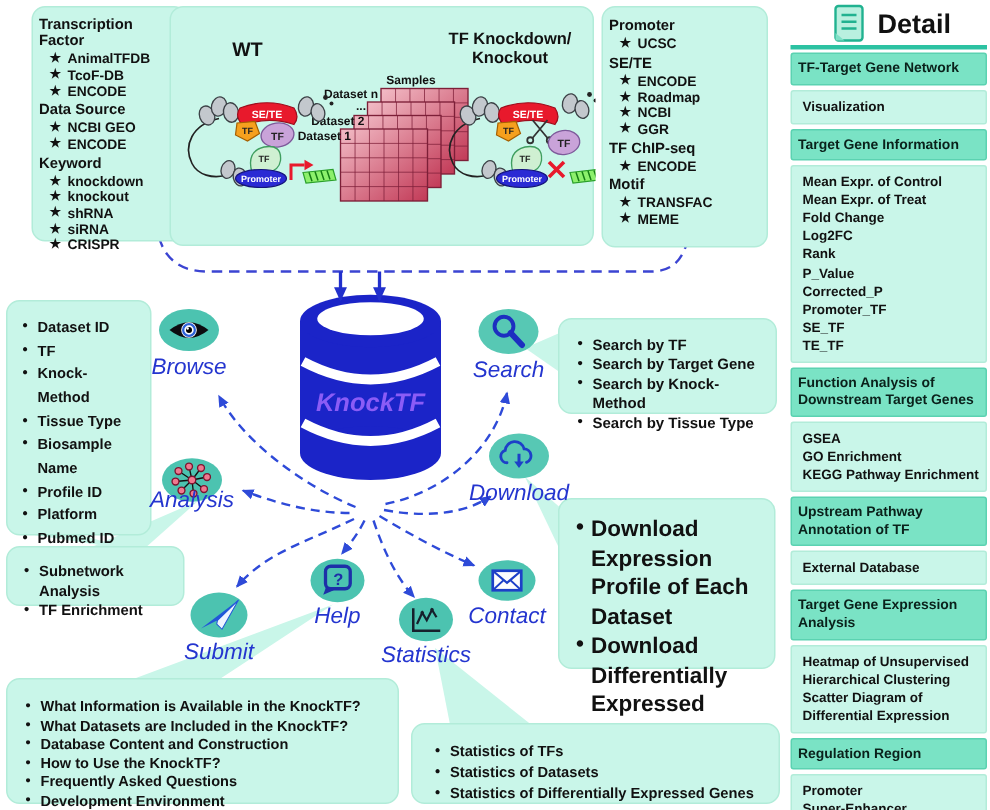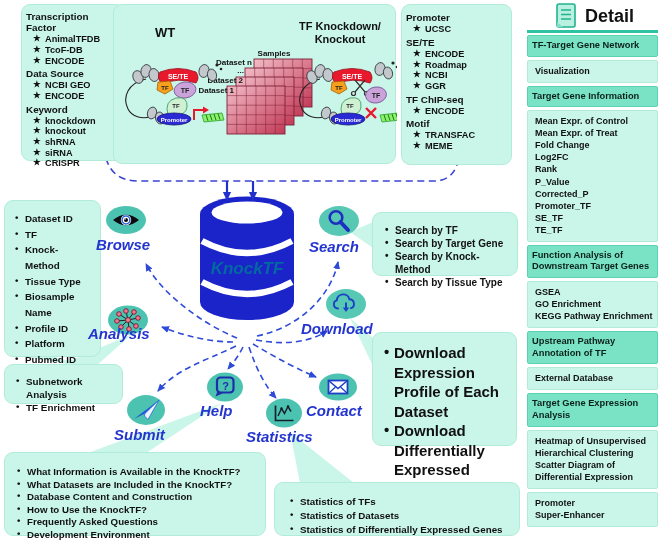--- a/index.html
+++ b/index.html
@@ -3,22 +3,22 @@
 <meta charset="utf-8">
 <style>
   html,body{margin:0;padding:0;background:#fff;}
   #stage{position:relative;width:660px;height:540px;background:#ffffff;
          font-family:"Liberation Sans",sans-serif;overflow:hidden;color:#111;}
 
   .box{position:absolute;background:#c9f6e9;border:1px solid #b2ecd9;border-radius:9px;
        box-sizing:border-box;z-index:1;}
   .overlay{position:absolute;left:0;top:0;z-index:0;pointer-events:none;}
   .icon{position:absolute;z-index:2;}
-  .flabel{position:absolute;z-index:3;color:#2435cf;font-weight:bold;font-style:italic;
-          font-size:15px;white-space:nowrap;}
+  .flabel{position:absolute;z-index:3;color:#2435cf;font-weight:normal;font-style:italic;
+          font-size:15px;text-align:center;white-space:nowrap;}
 
   
   .gtitle{font-weight:bold;font-size:9.9px;line-height:1.12;margin:2px 0 1px;}
   .stars{list-style:none;margin:0;padding:0 0 0 7px;}
   .stars li{position:relative;padding-left:12px;font-weight:bold;font-size:9.2px;line-height:1.16;}
   .stars li::before{content:"★";position:absolute;left:0;top:0;font-size:8.6px;}
 
   
   .dotlist{list-style:none;margin:4px;padding:0;font-weight:bold;}
   .dotlist li{position:relative;padding-left:11px;}
@@ -43,21 +43,21 @@
 
   
   .wt-label{position:absolute;left:26px;top:20px;width:50px;text-align:center;
             font-weight:bold;font-size:13px;}
   .ko-label{position:absolute;left:175px;top:15px;width:102px;text-align:center;
             font-weight:bold;font-size:11px;line-height:1.15;}
   .exp-svg{position:absolute;left:0;top:0;}
 
   
   .db-label{position:absolute;left:200px;top:259px;width:94px;text-align:center;z-index:2;
-            color:#0369a1;font-style:italic;font-weight:bold;font-size:17px;}
+            color:#8b5cf6;font-style:italic;font-weight:bold;font-size:17px;}
 
   
   #sidebar{position:absolute;left:527px;top:0;width:131px;height:540px;z-index:1;}
   .d-icon{position:absolute;left:26px;top:2px;}
   .detail-title{position:absolute;left:58px;top:6px;font-size:18px;font-weight:bold;}
   .rule{position:absolute;left:0;right:0;top:30px;height:2.5px;background:#2cc2a2;}
   .secs{position:absolute;left:0;right:0;top:35px;display:flex;flex-direction:column;gap:3px;}
   .sec-h{background:#7ae3c5;border:1px solid #5bd2b1;border-radius:2px;padding:4px 3px 4px 4px;
          font-weight:bold;font-size:9.3px;line-height:1.25;color:#0a211b;}
   .sec-items{background:#c9f6e9;border:1px solid #b2ecd9;border-radius:2px;
@@ -440,20 +440,21 @@
       <div class="sec-items">
         <div>External Database</div>
       </div>
 
       <div class="sec-h">Target Gene Expression Analysis</div>
       <div class="sec-items">
         <div>Heatmap of Unsupervised Hierarchical Clustering</div>
         <div>Scatter Diagram of Differential Expression</div>
       </div>
 
+      <div class="sec-h">Regulation Region</div>
       <div class="sec-items">
         <div>Promoter</div>
         <div>Super-Enhancer</div>
 
       </div>
     </div>
   </div>
 
 </div>
 

